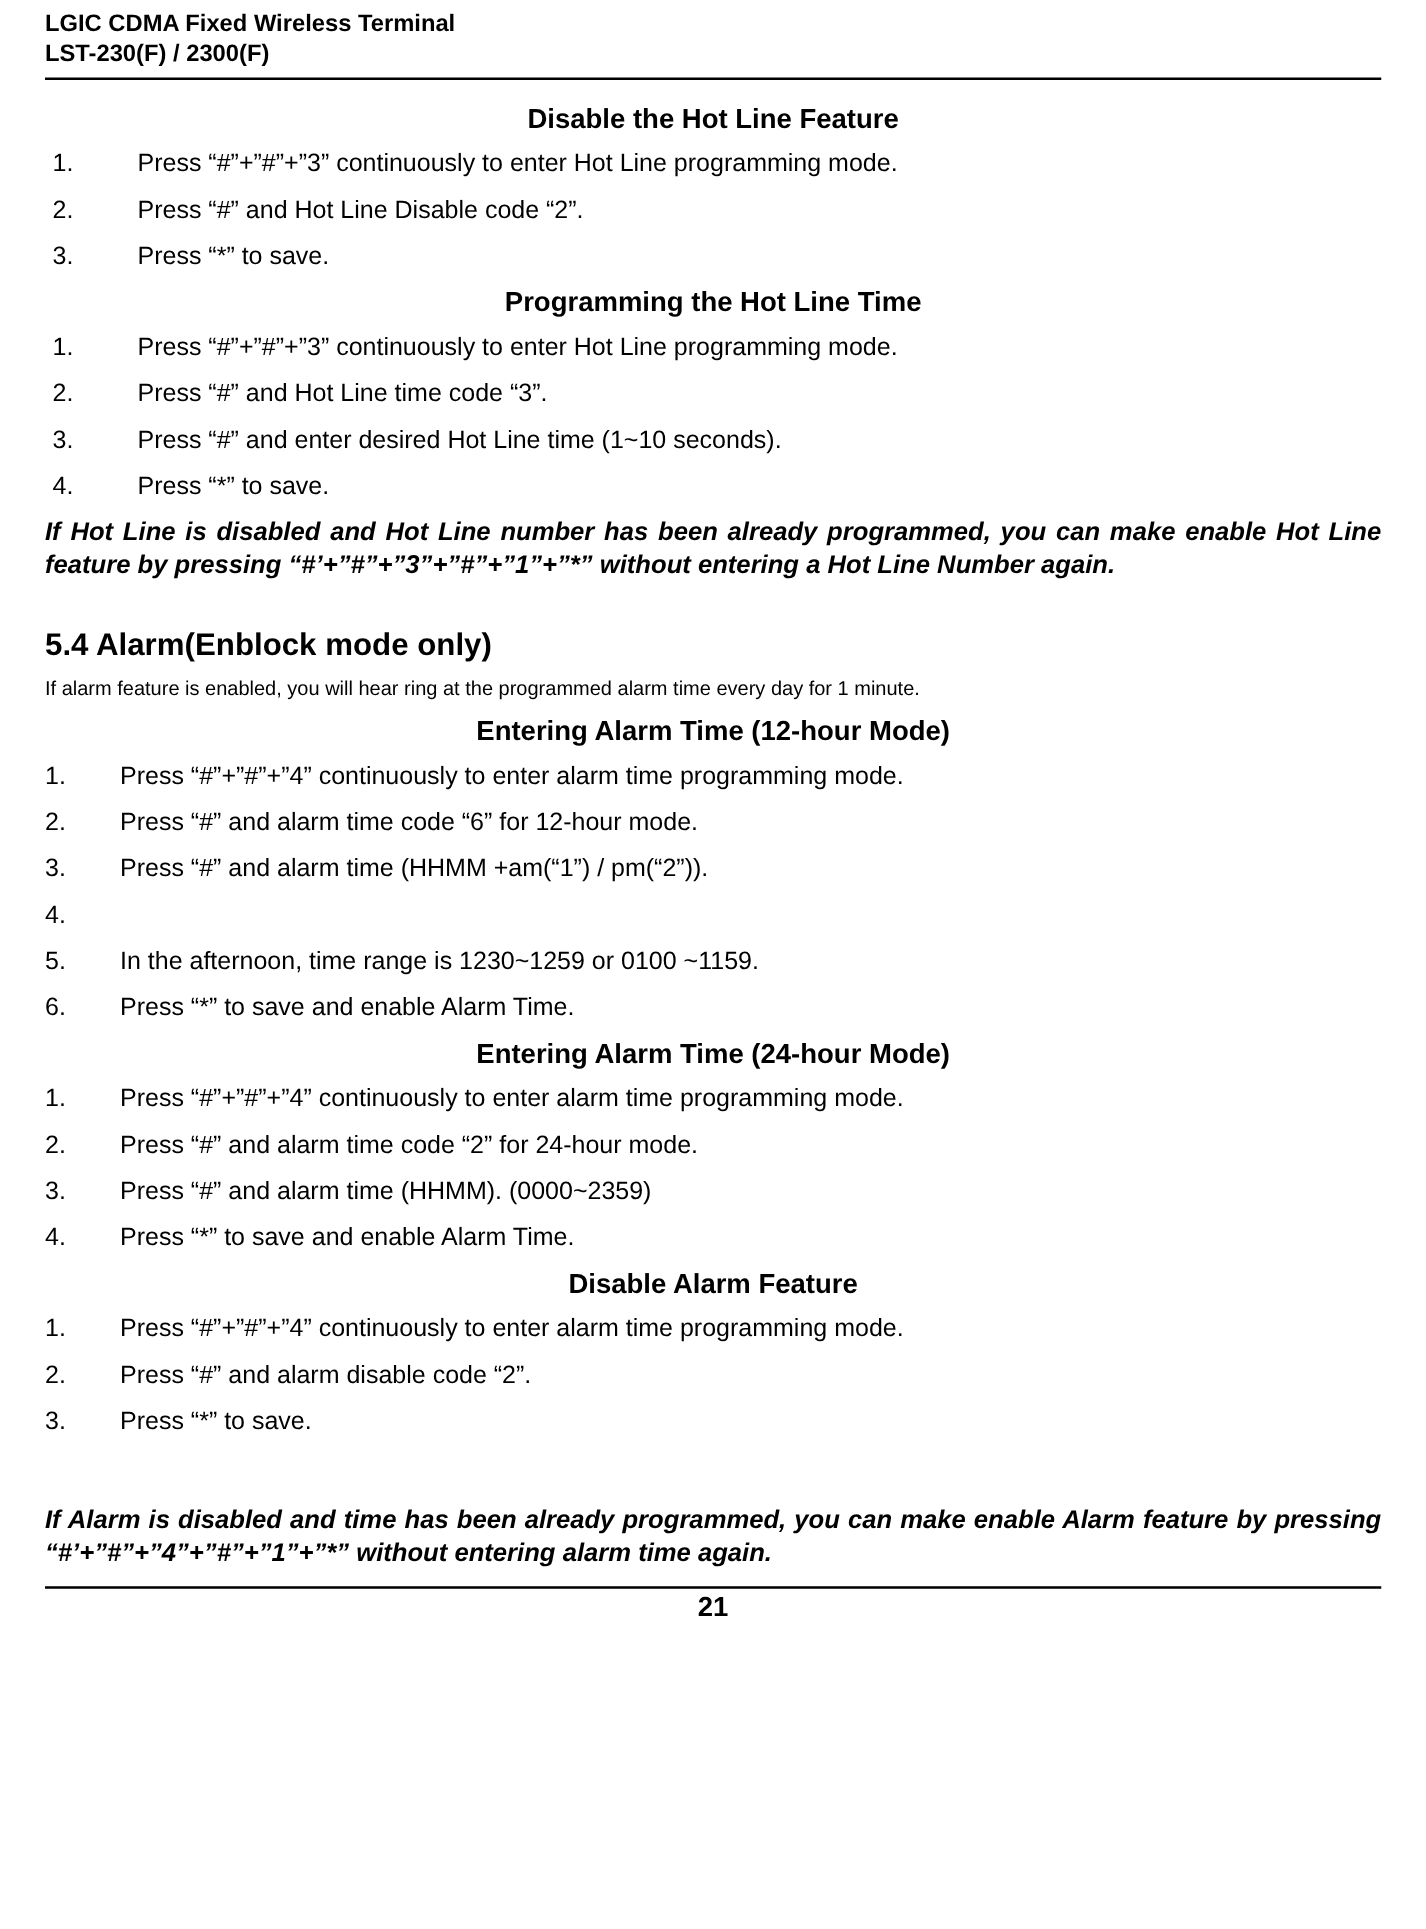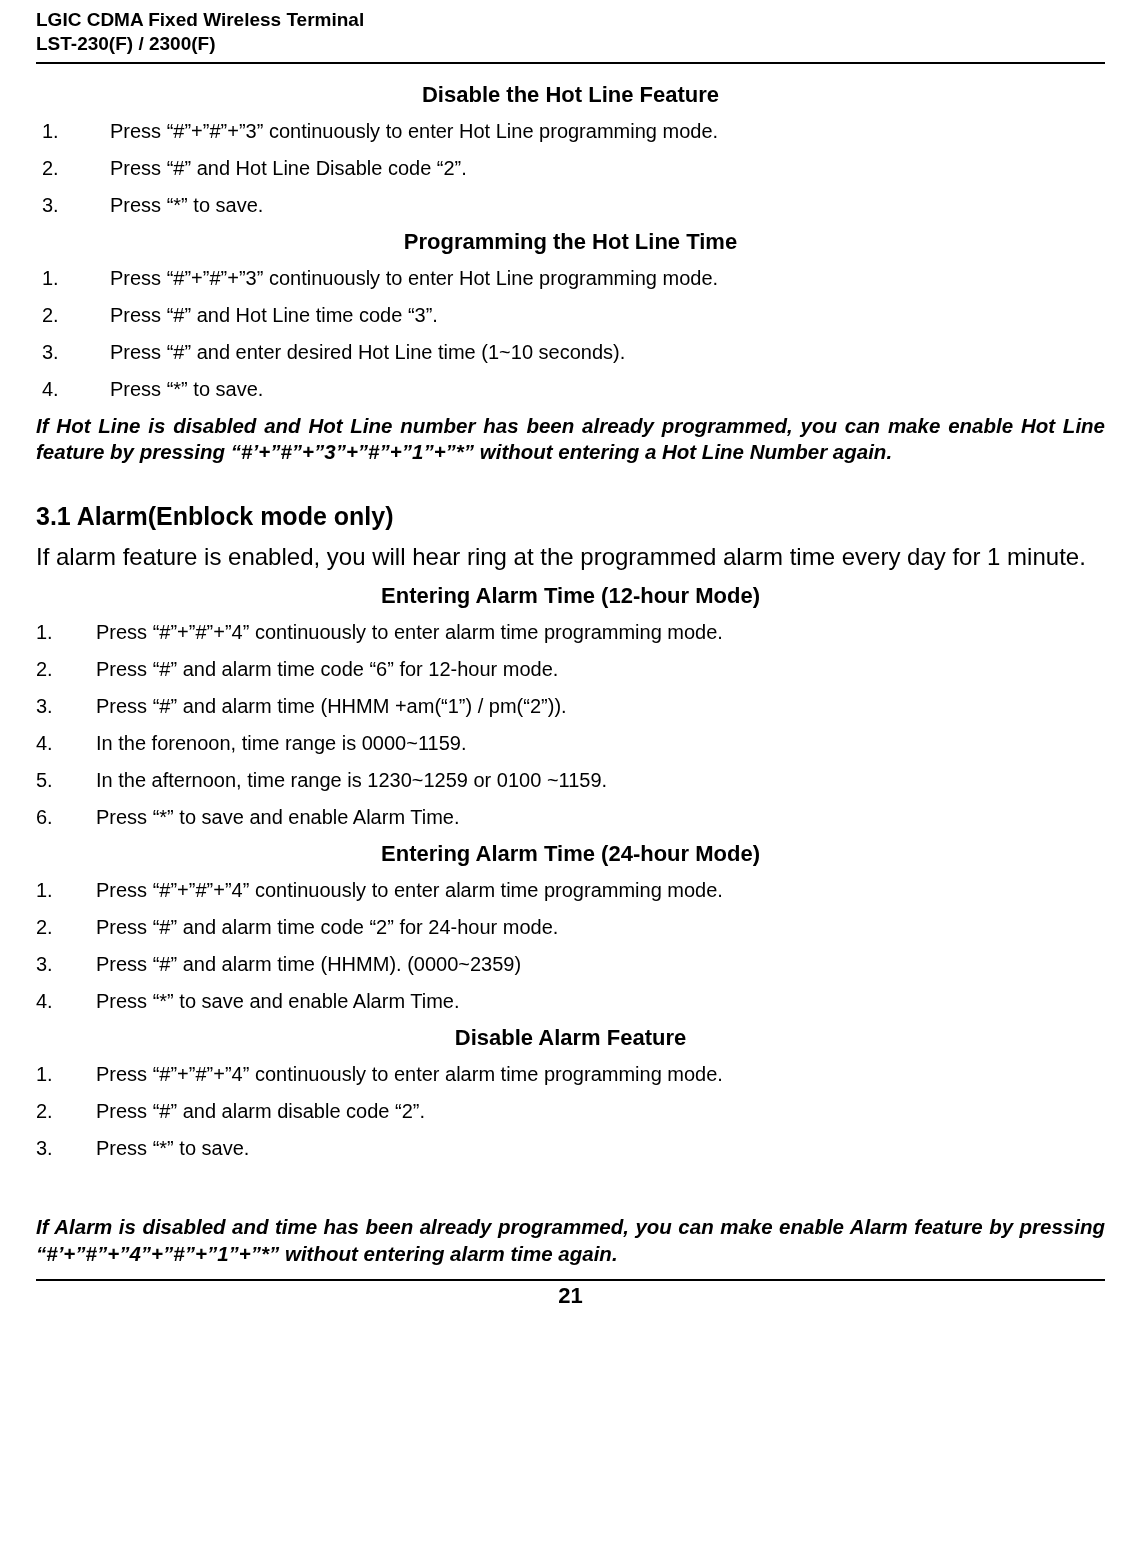--- a/index.html
+++ b/index.html
@@ -41,21 +41,21 @@
     font-size: 22px;
     margin: 10px 0 8px 0;
     text-align: center;
   }
   .h1 {
     font-weight: bold;
     font-size: 25px;
     margin: 36px 0 10px 0;
   }
   .body {
-    font-size: 24px;
+    font-size: 16px;
     line-height: 1.35;
     margin: 6px 0;
   }
   .note {
     font-size: 20.5px;
     font-weight: bold;
     font-style: italic;
     line-height: 1.3;
     margin: 10px 0;
     text-align: justify;
@@ -122,40 +122,39 @@
         <span>Press “#” and enter desired Hot Line time (1~10 seconds).</span>
       </li>
     <li>
         <span class="num">4.</span>
         <span>Press “*” to save.</span>
       </li>
   </ol>
 
   <div class="note">If Hot Line is disabled and Hot Line number has been already programmed, you can make enable Hot Line feature by pressing “#’+”#”+”3”+”#”+”1”+”*” without entering a Hot Line Number again.</div>
 
-  <div class="h1">3.1  Alarm(Enblock mode only)</div>
+  <div class="h1">5.4  Alarm(Enblock mode only)</div>
   <div class="body">If alarm feature is enabled, you will hear ring at the programmed alarm time every day for 1 minute.</div>
 
   <div class="h2">Entering Alarm Time (12-hour Mode)</div>
   <ol class="steps tight">
     <li>
         <span class="num">1.</span>
         <span>Press “#”+”#”+”4” continuously to enter alarm time programming mode.</span>
       </li>
     <li>
         <span class="num">2.</span>
         <span>Press “#” and alarm time code “6” for 12-hour mode.</span>
       </li>
     <li>
         <span class="num">3.</span>
         <span>Press “#” and alarm time (HHMM +am(“1”) / pm(“2”)).</span>
       </li>
     <li>
         <span class="num">4.</span>
-        <span>In the forenoon, time range is 0000~1159.</span>
       </li>
     <li>
         <span class="num">5.</span>
         <span>In the afternoon, time range is 1230~1259 or 0100 ~1159.</span>
       </li>
     <li>
         <span class="num">6.</span>
         <span>Press “*” to save and enable Alarm Time.</span>
       </li>
   </ol>

